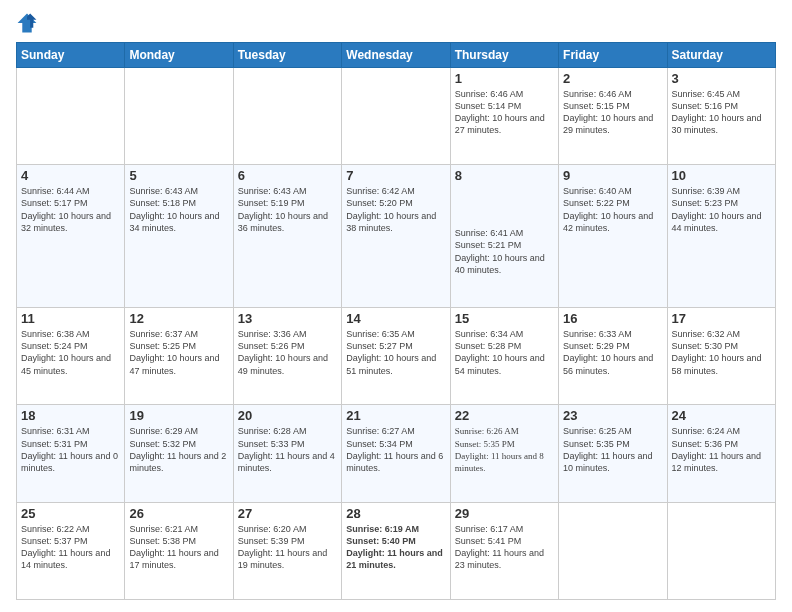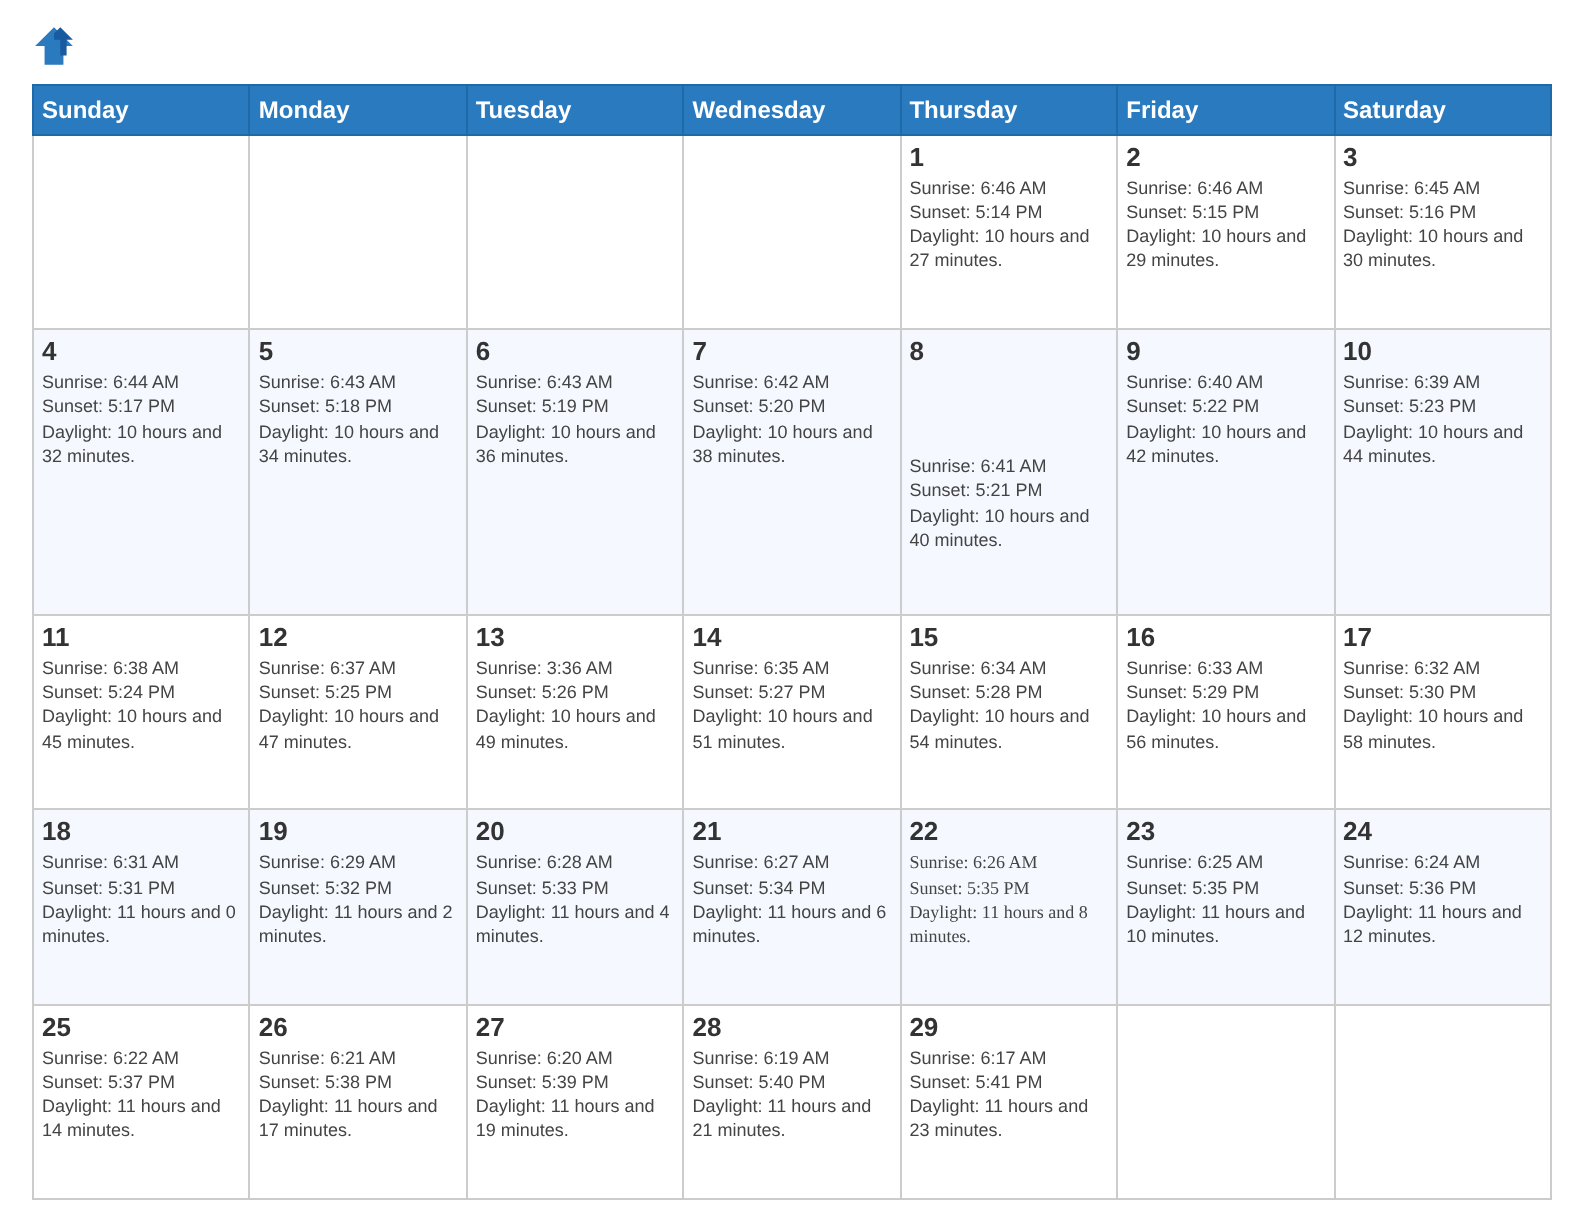--- a/index.html
+++ b/index.html
@@ -313,21 +313,21 @@
 Daylight: 11 hours and 17 minutes.</div>
           </td>
           <td>
             <span class="day-num">27</span>
             <div class="day-info" style="white-space: pre-line;">Sunrise: 6:20 AM
 Sunset: 5:39 PM
 Daylight: 11 hours and 19 minutes.</div>
           </td>
           <td>
             <span class="day-num">28</span>
-            <div class="day-info" style="white-space: pre-line;">Sunrise: 6:19 AM
+            <div class="day-info" style="white-space: pre-line; font-weight: bold;">Sunrise: 6:19 AM
 Sunset: 5:40 PM
 Daylight: 11 hours and 21 minutes.</div>
           </td>
           <td>
             <span class="day-num">29</span>
             <div class="day-info" style="white-space: pre-line;">Sunrise: 6:17 AM
 Sunset: 5:41 PM
 Daylight: 11 hours and 23 minutes.</div>
           </td>
           <td class="empty-cell"></td>

